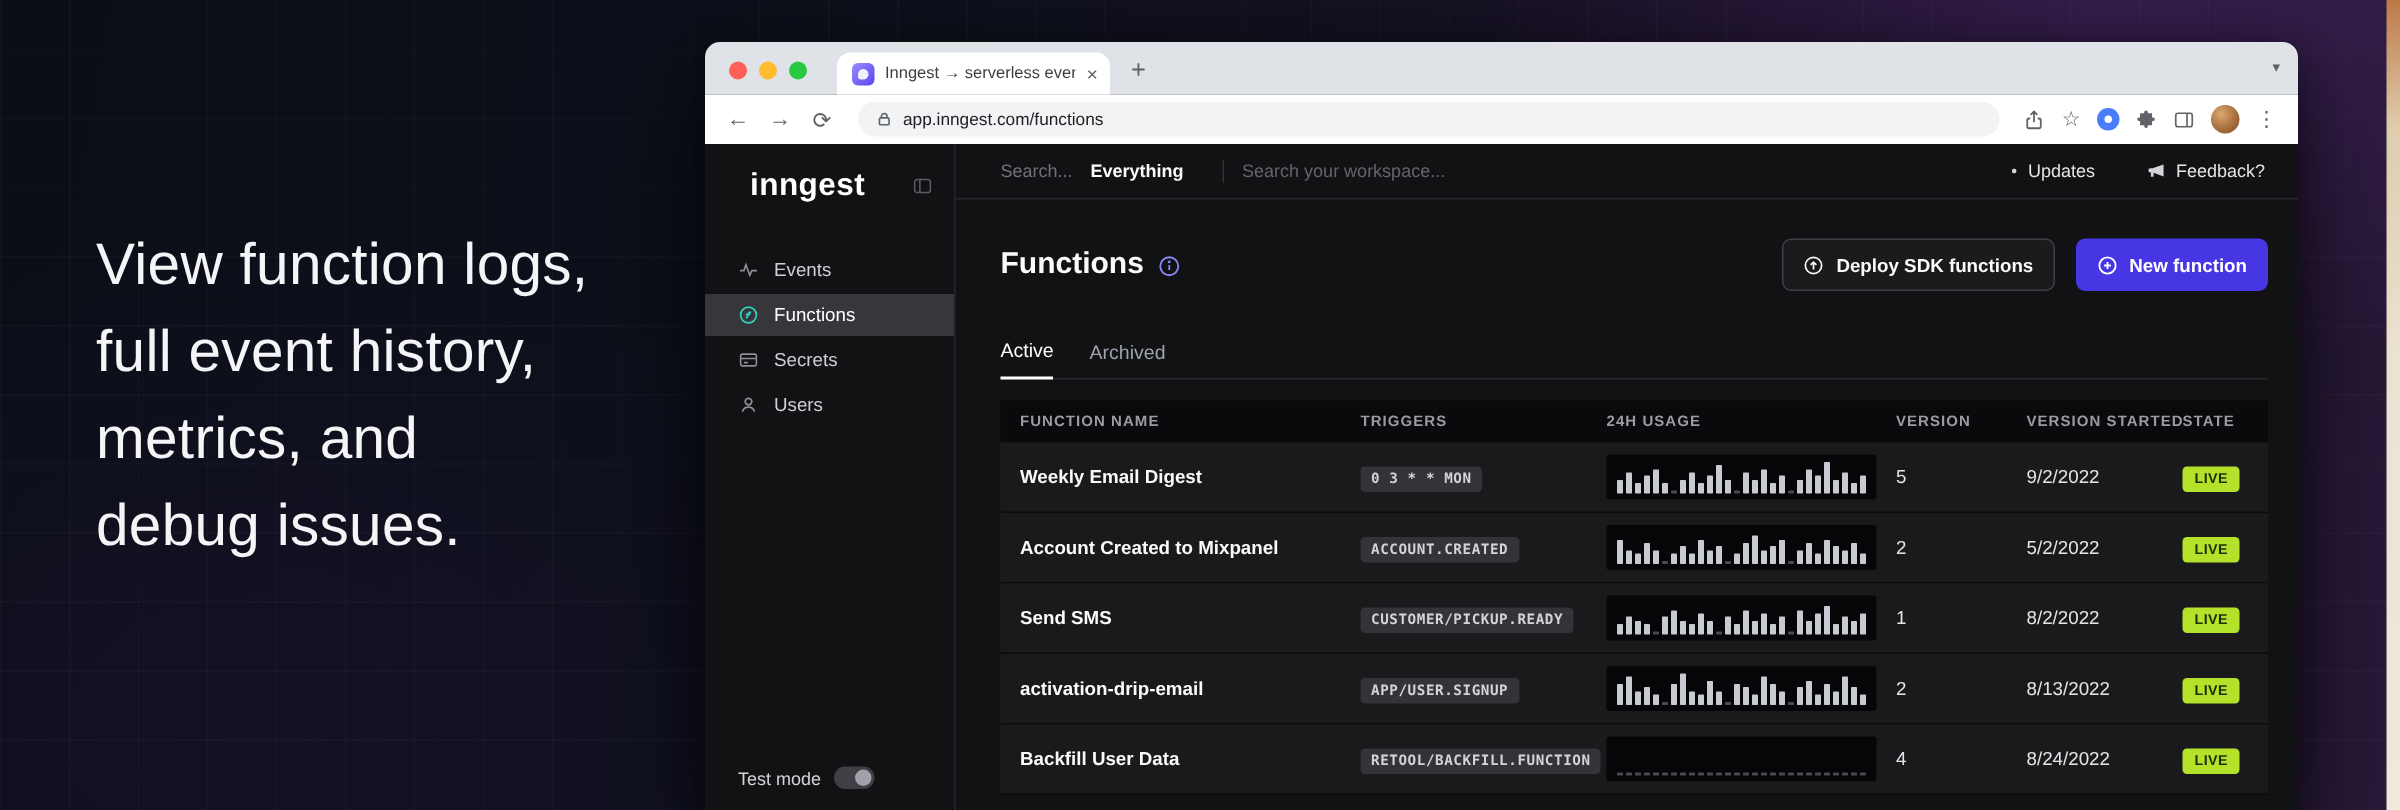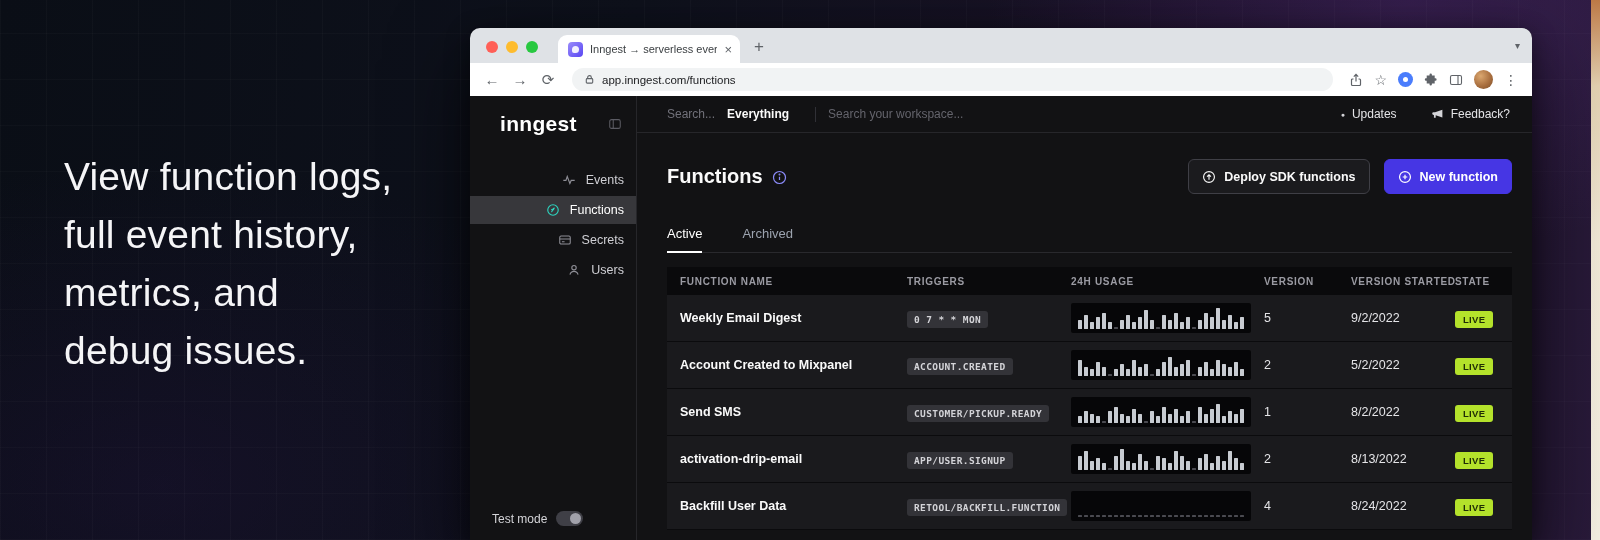--- a/index.html
+++ b/index.html
@@ -57,21 +57,21 @@
 
   
   .app { flex:1; display:flex; min-height:0; background:#121214; }
 
   .sidebar { width:167px; flex:none; border-right:1px solid #26262a; display:flex; flex-direction:column; }
   .logo-row { display:flex; align-items:center; padding:16px 14px 18px 30px; }
   .logo { font-size:21px; font-weight:800; color:#fff; letter-spacing:.3px; }
   .collapse-icon { margin-left:auto; color:#5b5b63; display:flex; }
   .side-nav { display:flex; flex-direction:column; gap:2px; margin-top:12px; }
   .nav-item { height:28px; display:flex; align-items:center; gap:10px; padding:0 12px 0 22px;
-    font-size:12.5px; color:#cfcfd4; cursor:default;justify-content:flex-end; }
+    font-size:12.5px; color:#cfcfd4; cursor:default; }
   .nav-item.active { background:#37373b; color:#fff; }
   .nav-icon { width:14px; height:14px; color:#8e8e96; display:flex; flex:none; }
   .nav-item.active .nav-icon { color:#2dd4bf; }
   .test-mode { margin-top:auto; display:flex; align-items:center; gap:9px; padding:12px 22px 14px; font-size:12px; color:#d4d4d8; }
   .toggle { width:27px; height:15px; border-radius:8px; background:#3f3f46; position:relative; flex:none; }
   .knob { position:absolute; right:2px; top:2px; width:11px; height:11px; border-radius:50%; background:#a1a1aa; }
 
   .app-right { flex:1; display:flex; flex-direction:column; min-width:0; }
   .app-topbar { height:37px; flex:none; border-bottom:1px solid #26262a; display:flex; align-items:center; padding:0 22px 0 30px; gap:12px; }
   .tb-search { color:#71717a; font-size:12px; }
@@ -87,21 +87,21 @@
   .page-head { display:flex; align-items:center; gap:9px; }
   .page-title { font-size:20px; font-weight:700; color:#fafafa; }
   .info-icon { display:flex; margin-top:2px; }
   .head-buttons { margin-left:auto; display:flex; gap:14px; }
   .btn { height:35px; display:flex; align-items:center; gap:8px; padding:0 13px;
     border-radius:6px; font-size:12.5px; font-weight:600; font-family:inherit; cursor:default; }
   .btn-secondary { background:#1b1b1e; border:1px solid #3f3f46; color:#fafafa; }
   .btn-primary { background:#4636e4; border:1px solid #4636e4; color:#fff; }
   .btn svg { flex:none; }
 
-  .tabs { display:flex; gap:40px; margin-top:32px; border-bottom:1px solid #29292d; }
+  .tabs { display:flex; gap:24px; margin-top:32px; border-bottom:1px solid #29292d;align-items:flex-end; }
   .tab-item { font-size:13px; color:#9ca3af; padding-bottom:10px; }
   .tab-item.active { color:#fff; border-bottom:2px solid #fff; margin-bottom:-1px; }
 
   .table { margin-top:14px; }
   .thead, .tr { display:grid; grid-template-columns:227px 164px 193px 87px 104px 1fr; align-items:center; }
   .thead { background:#0a0a0c; height:28px; }
   .th { font-size:10px; font-weight:700; color:#9b9ba3; letter-spacing:.07em; padding-left:13px; white-space:nowrap; }
   .tr { height:47px; background:#1a1a1d; border-bottom:1px solid #0b0b0d; }
   .td { padding-left:13px; min-width:0; }
   .td.name { font-size:12.5px; font-weight:700; color:#fafafa; white-space:nowrap; }
@@ -306,21 +306,21 @@
                 <span class="th">FUNCTION NAME</span>
                 <span class="th">TRIGGERS</span>
                 <span class="th">24H USAGE</span>
                 <span class="th">VERSION</span>
                 <span class="th">VERSION STARTED</span>
                 <span class="th">STATE</span>
               </div>
             <div class="tbody">
                 <div class="tr">
                   <span class="td name">Weekly Email Digest</span>
-                  <span class="td"><span class="trigger-badge">0 7 * * MON</span></span>
+                  <span class="td"><span class="trigger-badge">0 3 * * MON</span></span>
                   <span class="td">
                     <span class="usage-chart">
                       <i class="bar" style="height: 9.2px;"></i>
                       <i class="bar" style="height: 14px;"></i>
                       <i class="bar" style="height: 6.8px;"></i>
                       <i class="bar" style="height: 11.6px;"></i>
                       <i class="bar" style="height: 16.4px;"></i>
                       <i class="bar" style="height: 6.8px;"></i>
                       <i class="bar zero"></i>
                       <i class="bar" style="height: 9.2px;"></i>

